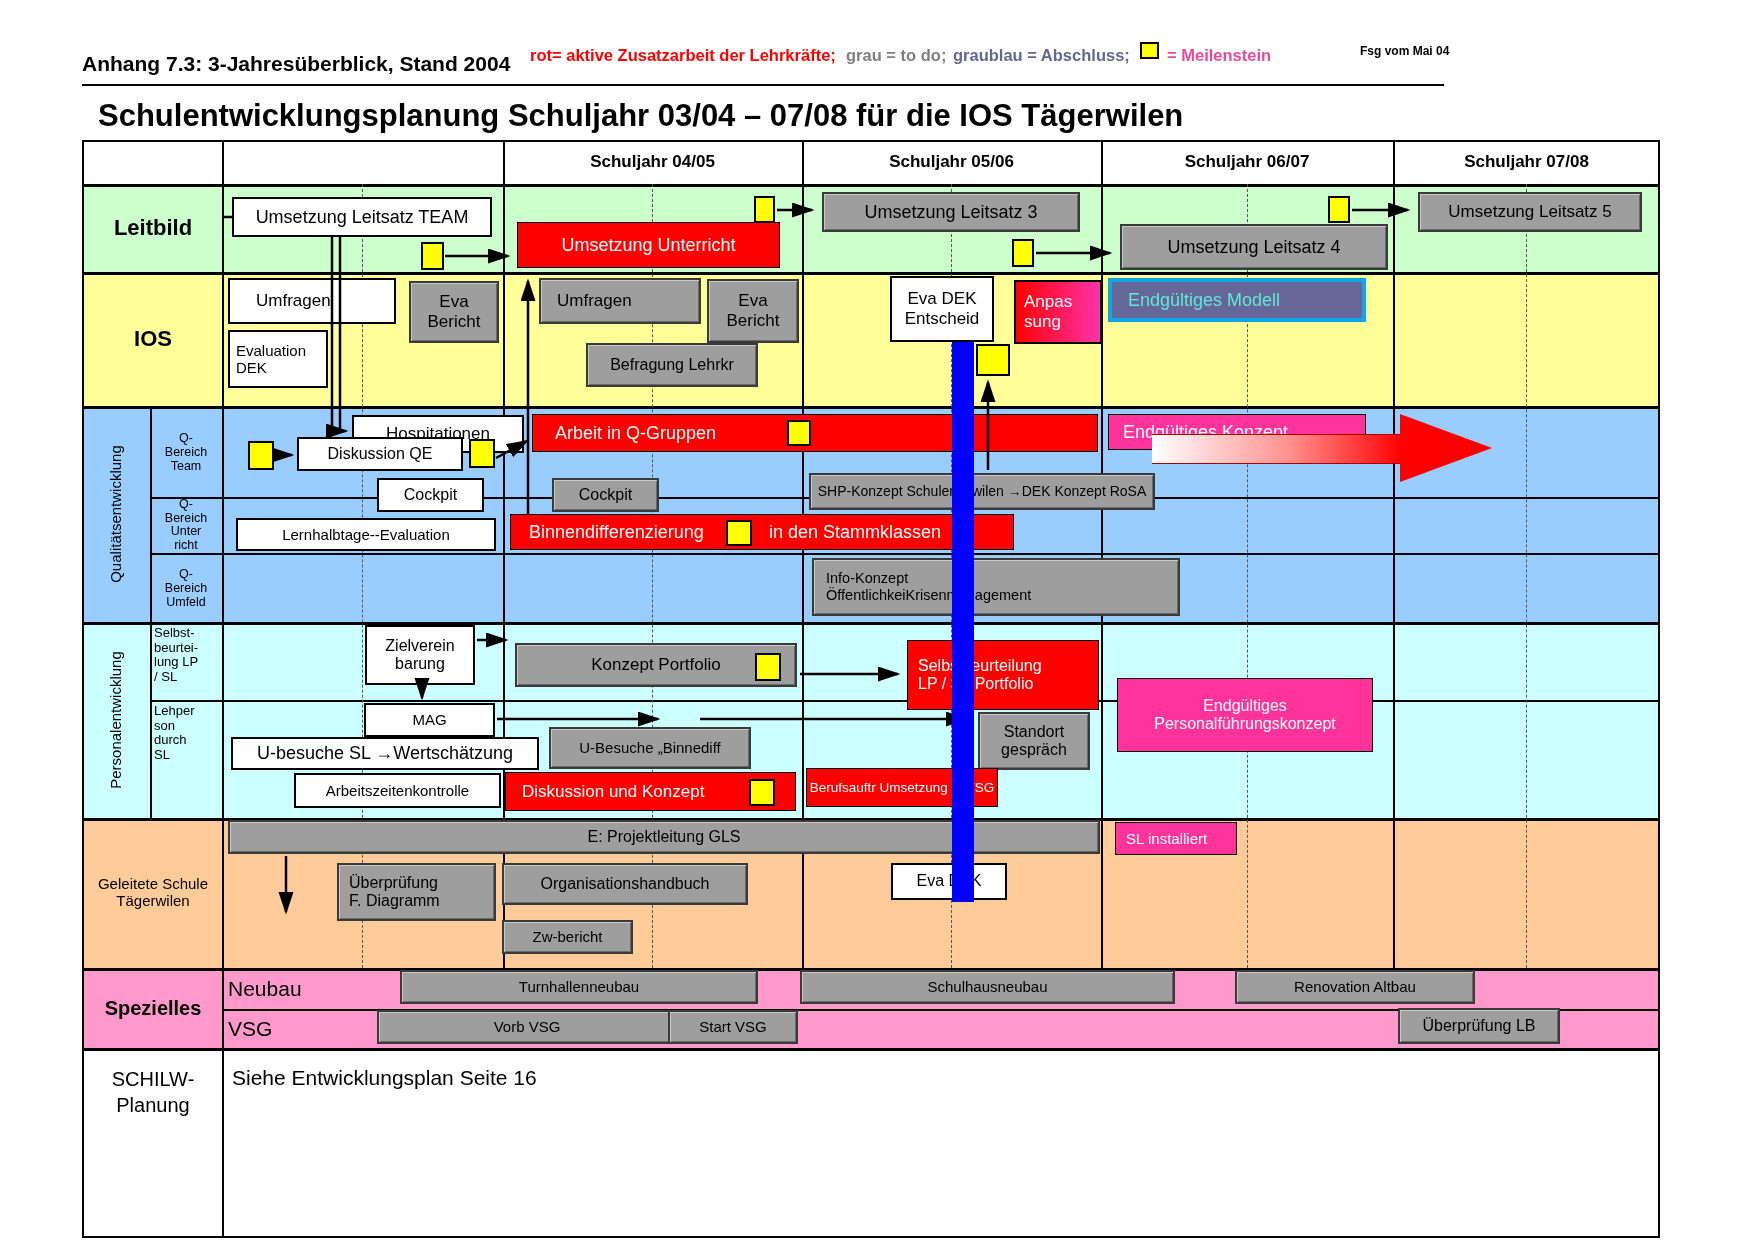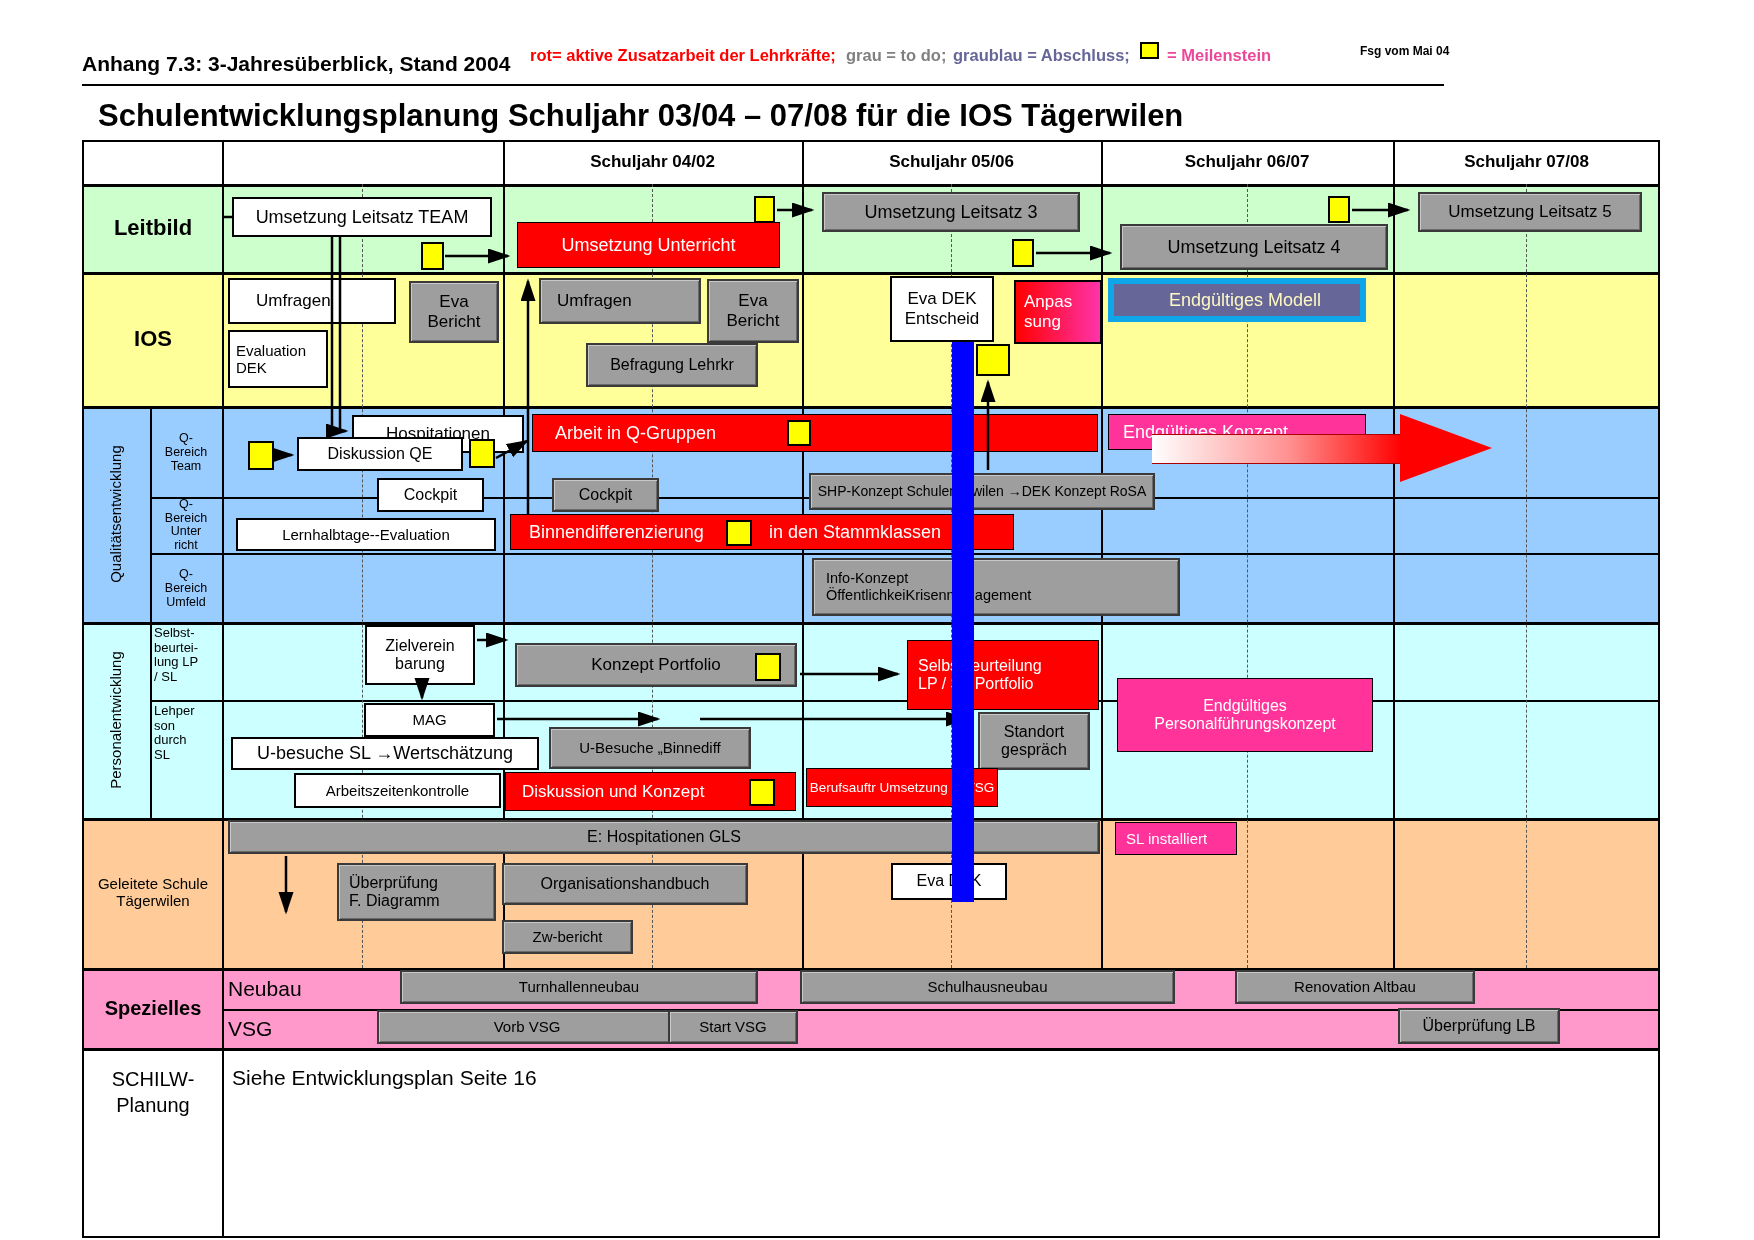--- a/index.html
+++ b/index.html
@@ -35,21 +35,21 @@
         transform:rotate(-90deg);z-index:3;font-size:15px;line-height:1.1;word-break:break-all;}
   
   .task{position:absolute;display:flex;align-items:center;justify-content:center;text-align:center;
         border:2px solid #000;box-sizing:border-box;font-size:17px;line-height:1.15;z-index:5;}
   .task > span{white-space:pre-line;}
   .task.tl{justify-content:flex-start;text-align:left;}
   .task.white{background:#ffffff;}
   .task.gray{background:#9e9e9e;border:2px solid #3a3a3a;box-shadow:inset 1px 1px 0 #c8c8c8, inset -1px -1px 0 #6a6a6a;}
   .task.red{background:#ff0000;color:#fff;border:1px solid #000;}
   .task.magenta{background:#ff3399;color:#fff;border:1px solid #000;}
-  .task.slate{background:#666699;color:#fef9c3;border:6px solid #0ea5e9;justify-content:center;}
+  .task.slate{background:#666699;color:#5eead4;border:4px solid #0ea5e9;}
   .task.grad{background:linear-gradient(90deg,#ff0000,#ff33aa);color:#fff;border:2px solid #000;}
   .milestone{position:absolute;background:#ffff00;border:2px solid #000;box-sizing:border-box;z-index:7;}
   .t2{position:absolute;top:50%;transform:translateY(-50%);white-space:nowrap;}
   
   .arrows{position:absolute;left:0;top:0;z-index:8;pointer-events:none;}
   
   .blueline{position:absolute;left:952px;top:342px;width:22px;height:560px;background:#0000ff;z-index:9;}
   
   .trend-body{position:absolute;left:1152px;top:434px;width:250px;height:28px;z-index:6;
               background:linear-gradient(90deg,#ffffff,#ff9090 55%,#ff0000);border-top:1px solid #a00;border-bottom:1px solid #a00;}
@@ -95,21 +95,21 @@
   <div class="vline" style="left:802px;top:140px;height:828px"></div>
   <div class="vline" style="left:1101px;top:140px;height:828px"></div>
   <div class="vline" style="left:1393px;top:140px;height:828px"></div>
   <div class="dash" style="left:362px"></div>
   <div class="dash" style="left:652px"></div>
   <div class="dash" style="left:951px"></div>
   <div class="dash" style="left:1247px"></div>
   <div class="dash" style="left:1526px"></div>
   <div class="tframe"></div>
 
-  <div class="colh" style="left:503px;width:299px">Schuljahr 04/02</div>
+  <div class="colh" style="left:503px;width:299px">Schuljahr 04/05</div>
   <div class="colh" style="left:802px;width:299px">Schuljahr 05/06</div>
   <div class="colh" style="left:1101px;width:292px">Schuljahr 06/07</div>
   <div class="colh" style="left:1393px;width:267px">Schuljahr 07/08</div>
 
   <div class="lbl" style="left:84px;top:184px;width:138px;height:88px;font-size:22px;font-weight:bold">Leitbild</div>
   <div class="lbl" style="left:84px;top:272px;width:138px;height:134px;font-size:22px;font-weight:bold">IOS</div>
   <div class="vrot" style="left:8px;top:480px;width:216px;height:68px">Qualitätsentwicklung</div>
   <div class="lbl" style="left:150px;top:406px;width:72px;height:91px;font-size:12.5px">Q-
 Bereich
 Team</div>
@@ -283,21 +283,21 @@
         <span>Arbeitszeitenkontrolle</span>
       </div>
       <div class="task red tl" style="left: 505px; top: 772px; width: 291px; height: 39px; font-size: 17px; padding-left: 16px;">
         <span>Diskussion und Konzept</span>
         <div class="milestone" style="left: 243px; top: 6px; width: 26px; height: 27px;"></div>
       </div>
       <div class="task red" style="left: 806px; top: 768px; width: 192px; height: 39px; font-size: 13.5px;">
         <span>Berufsauftr Umsetzung in VSG</span>
       </div>
       <div class="task gray" style="left: 228px; top: 820px; width: 872px; height: 34px; font-size: 16px;">
-        <span>E: Hospitationen GLS</span>
+        <span>E: Projektleitung GLS</span>
       </div>
       <div class="task magenta tl" style="left: 1115px; top: 822px; width: 122px; height: 33px; font-size: 15px; padding-left: 10px;">
         <span>SL installiert</span>
       </div>
       <div class="task gray tl" style="left: 337px; top: 863px; width: 159px; height: 58px; font-size: 16px; padding-left: 10px;">
         <span>Überprüfung
 F. Diagramm</span>
       </div>
       <div class="task gray" style="left: 502px; top: 863px; width: 246px; height: 42px; font-size: 16px;">
         <span>Organisationshandbuch</span>

